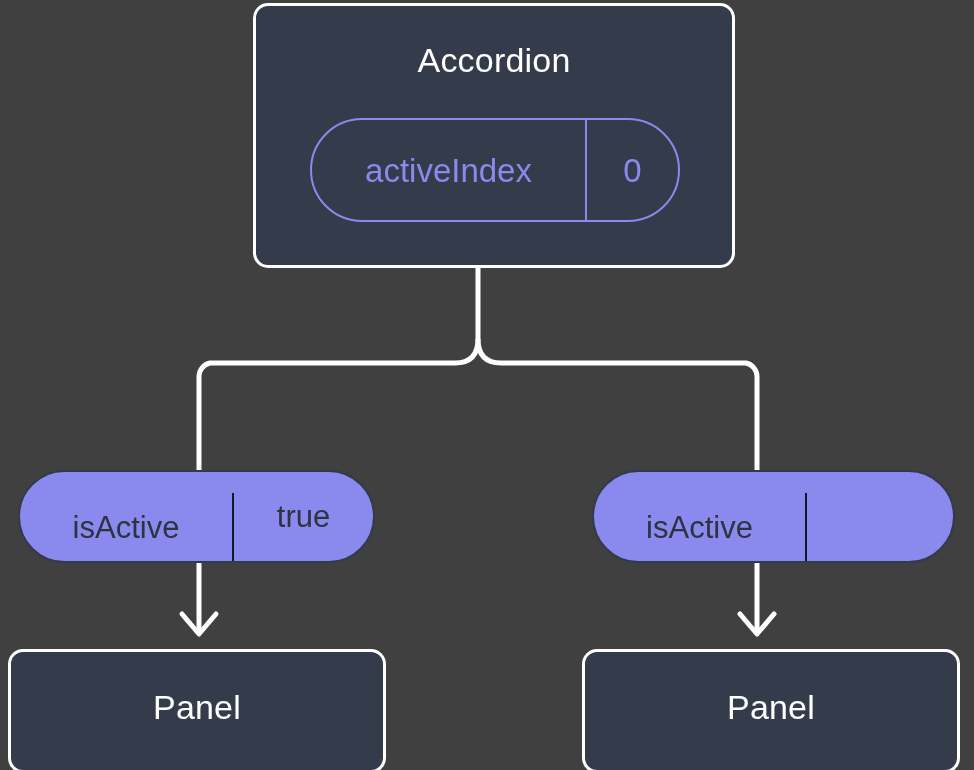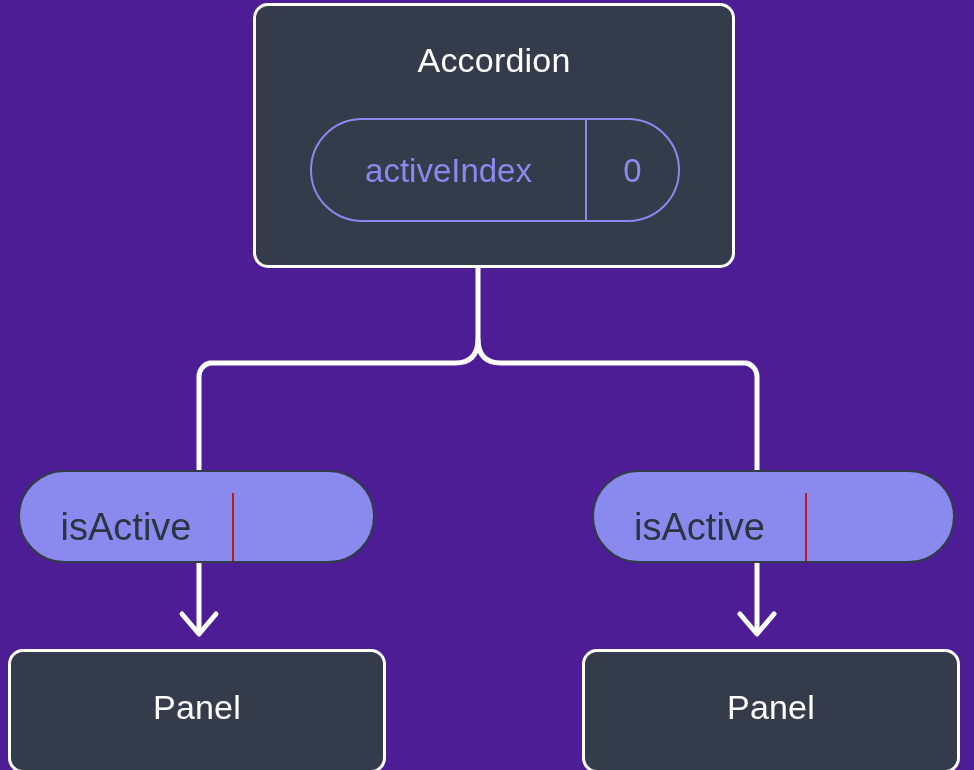--- a/index.html
+++ b/index.html
@@ -13,21 +13,21 @@
     height: 770px;
     overflow: hidden;
     font-family: "Liberation Sans", sans-serif;
     -webkit-font-smoothing: antialiased;
   }
 
   #stage {
     position: relative;
     width: 974px;
     height: 770px;
-    background: #4c1d95;
+    background: #404040;
   }
 
   
   #connectors {
     position: absolute;
     left: 0;
     top: 0;
     width: 974px;
     height: 770px;
     z-index: 1;
@@ -127,22 +127,22 @@
     font-size: 33px;
   }
 
   
   .pill-filled {
     background: #8a8aee;
     border: 2px solid #333a49;
   }
   .pill-filled .pill-key {
     color: #2c3341;
-    font-size: 38px;
-    border-right: 2px solid #b91c1c;
+    font-size: 31px;
+    border-right: 2px solid #0f172a;
     margin-top: 21px;
   }
   .pill-filled .pill-val {
     flex: 1;
     color: #2c3341;
     font-size: 31px;
   }
 
   #is-active-pill-left {
     left: 18px;
@@ -186,20 +186,21 @@
     <span class="node-title">Accordion</span>
   </div>
 
   <div class="pill" id="active-index-pill">
     <span class="pill-key">activeIndex</span>
     <span class="pill-val">0</span>
   </div>
 
   <div class="pill pill-filled" id="is-active-pill-left">
     <span class="pill-key">isActive</span>
+    <span class="pill-val">true</span>
   </div>
 
   <div class="node-box" id="panel-box-left">
     <span class="node-title">Panel</span>
   </div>
 
   <div class="pill pill-filled" id="is-active-pill-right">
     <span class="pill-key">isActive</span>
   </div>
 

